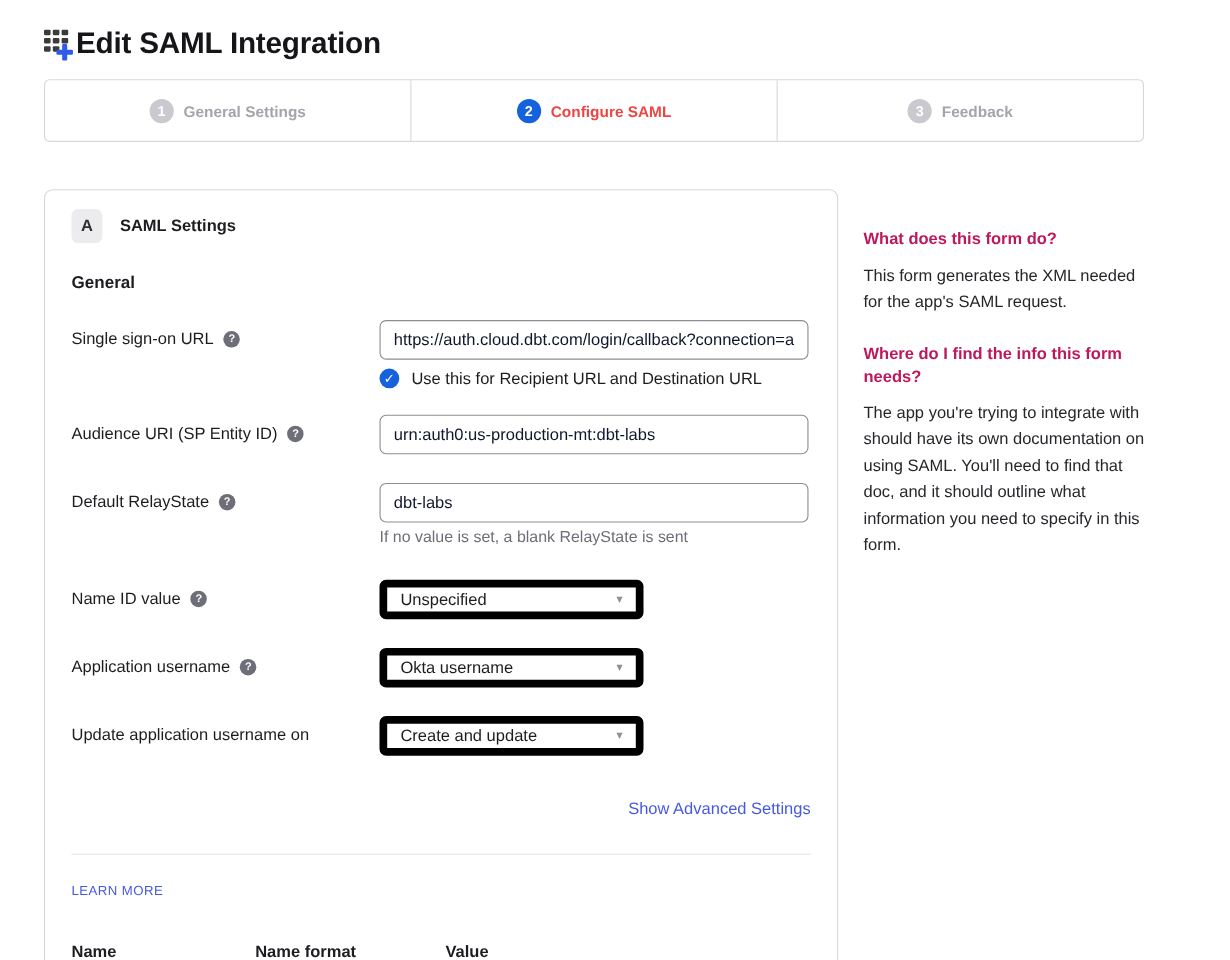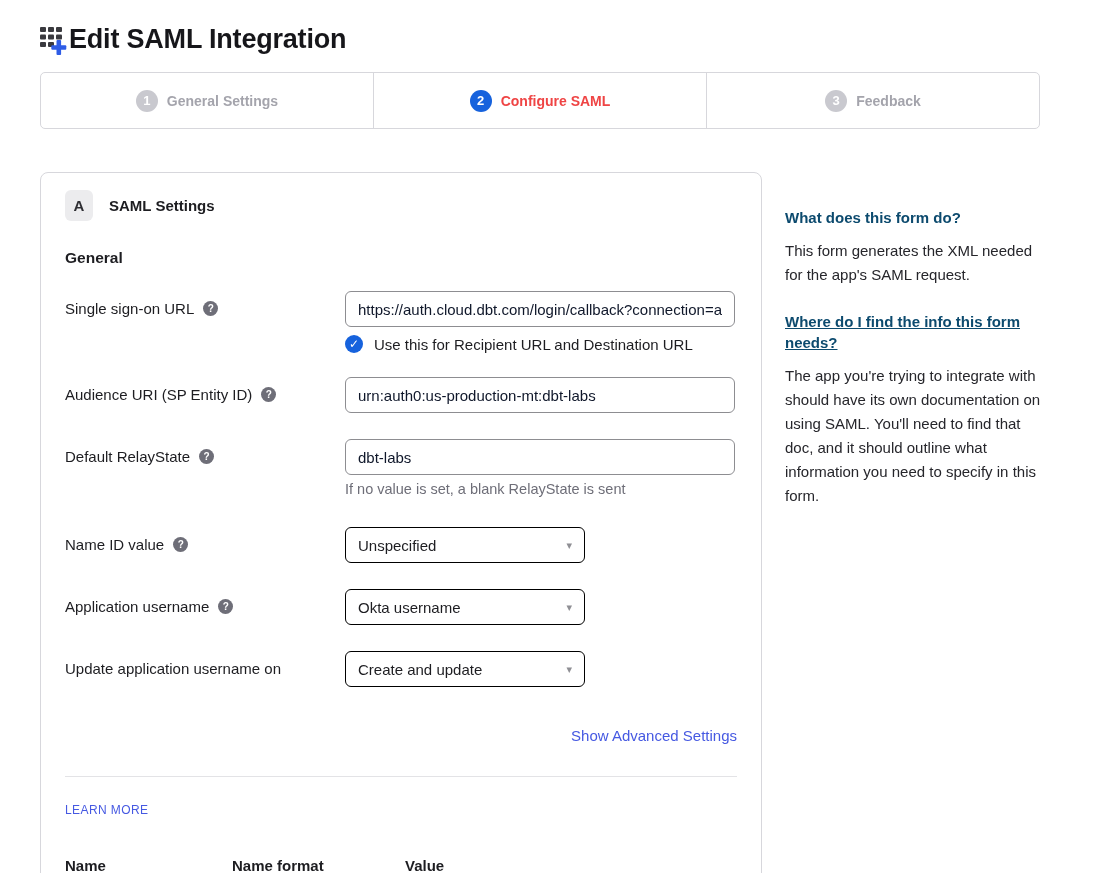--- a/index.html
+++ b/index.html
@@ -35,21 +35,21 @@
   .field-row { display:flex; }
   .field-label { width:280px; padding-top:9px; font-size:15px; color:#1d1d21; display:flex; align-items:flex-start; }
   .help-icon { width:15px; height:15px; margin-left:9px; margin-top:1px; border-radius:50%;
     background:#6e6e78; color:#fff; font-size:10px; font-weight:700;
     display:inline-flex; align-items:center; justify-content:center; flex:none; }
   .field-control { width:390px; }
 
   .text-input { width:390px; height:36px; border:1px solid #8d8d91; border-radius:6px;
     padding:16px 12px; font-size:15px; color:#0f172a; font-family:inherit; background:#fff;
     white-space:nowrap; overflow:hidden; }
-  .select-box { width:240px; height:36px; border:1px solid #000000; border-radius:6px;
+  .select-box { width:240px; height:36px; border:7px solid #000000; border-radius:6px;
     padding:0 12px; background:#fff; display:flex; align-items:center; justify-content:space-between;
     font-size:15px; cursor:pointer; }
   .select-arrow { color:#8f8f94; font-size:11px; line-height:1; }
 
   .checkbox-row { margin-top:8px; display:flex; align-items:center; gap:11px; height:18px; }
   .checkbox { width:18px; height:18px; border-radius:50%; background:#1662dd; color:#fff;
     font-size:12px; font-weight:700; display:flex; align-items:center; justify-content:center; cursor:pointer; }
   .checkbox-label { font-size:15px; }
 
   .helper-text { margin-top:6px; font-size:14.5px; color:#6e6e78; height:17px; }
@@ -66,23 +66,23 @@
   .attr-head { margin-top:26px; display:flex; align-items:center; justify-content:space-between; }
   .attr-title { font-size:16px; font-weight:700; }
   .learn-more { font-size:12px; font-weight:400; letter-spacing:0.4px; color:#4659e2; cursor:pointer; text-decoration:none; }
 
   .attr-cols { margin-top:40px; display:flex; font-size:15px; font-weight:700; }
   .attr-col-name { width:167px; }
   .attr-col-format { width:173px; }
 
   
   .help-sidebar { position:absolute; left:785px; top:207px; width:262px; font-size:15px; line-height:24px; color:#26262b; }
-  .help-q { font-weight:700; color:#0c4a6e; line-height:21px; }
+  .help-q { font-weight:700; color:#be185d; line-height:21px; }
   .help-a { margin-top:11px; }
-  .help-q2 { margin-top:24px;text-decoration:underline; }
+  .help-q2 { margin-top:24px; }
 </style>
 </head>
 <body>
 
 <div class="page-header">
   <svg class="app-icon" viewBox="0 0 27 30" xmlns="http://www.w3.org/2000/svg">
     <g fill="#3a3a3f">
       <rect x="0" y="1" width="6" height="5" rx="1"></rect>
         <rect x="8" y="1" width="6" height="5" rx="1"></rect>
         <rect x="16" y="1" width="6" height="5" rx="1"></rect>

